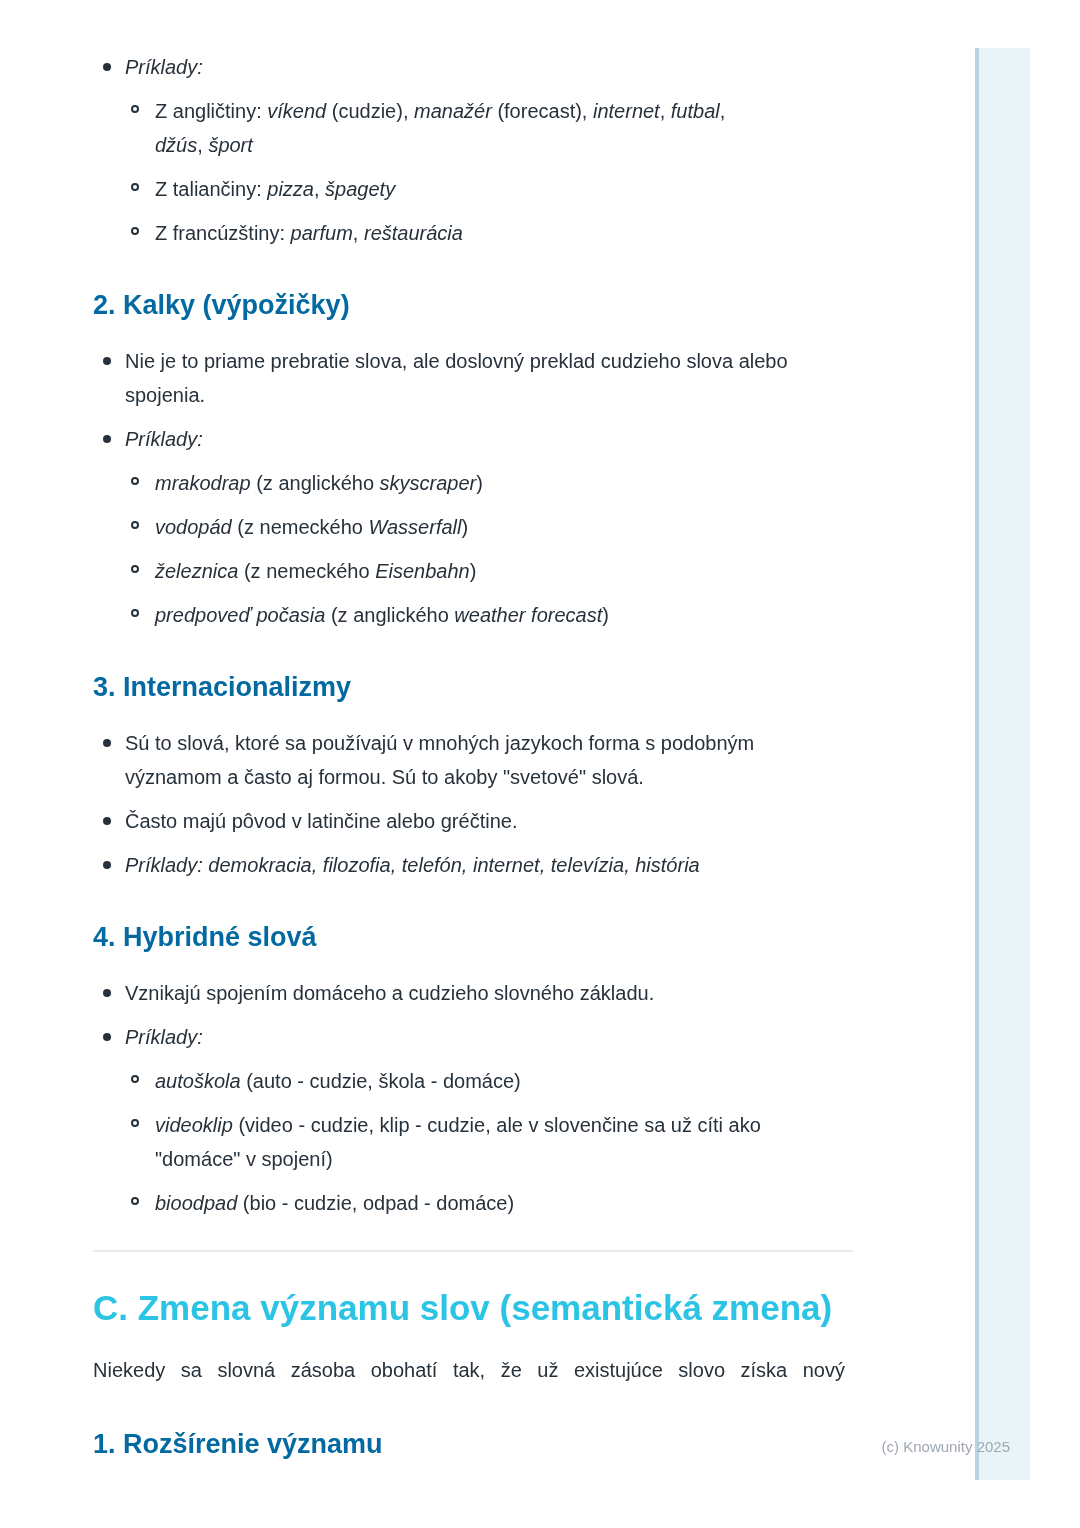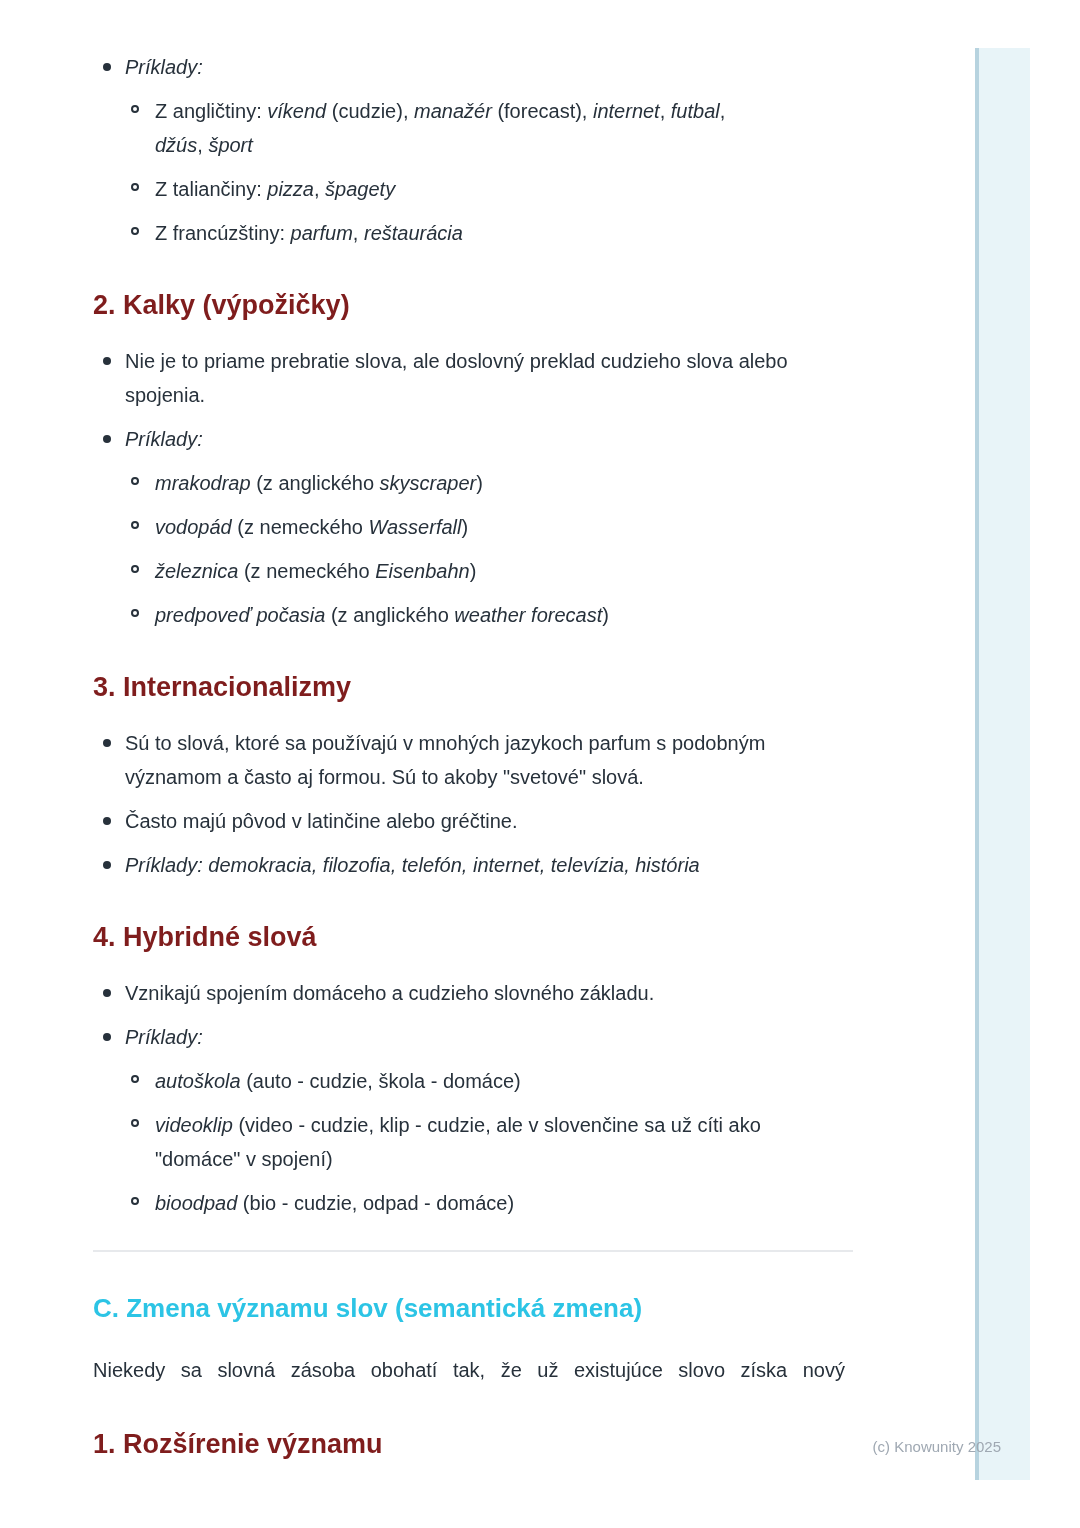--- a/index.html
+++ b/index.html
@@ -10,21 +10,21 @@
     color:#27313b;
   }
   .accent-strip{
     position:absolute;left:975px;top:48px;width:55px;height:1432px;
     box-sizing:border-box;
     background:#e8f4f8;
     border-left:4px solid #b7d3df;
     z-index:1;
   }
   .watermark{
-    position:absolute;right:79px;top:1437px;
+    position:absolute;right:70px;top:1437px;
     font-size:15px;line-height:20px;color:#9fa8b2;z-index:2;
     white-space:nowrap;
   }
   .content{
     position:absolute;left:93px;top:50px;width:760px;
     font-size:20px;line-height:34px;z-index:0;
   }
   ul{list-style:none;margin:0;padding:0;}
   .l1 > li{position:relative;padding-left:32px;margin-bottom:10px;}
   .l1 > li::before{
@@ -35,25 +35,25 @@
   .l2 > li{position:relative;padding-left:30px;margin-bottom:10px;}
   .l2 > li::before{
     content:"";position:absolute;left:6px;top:11px;
     width:8px;height:8px;box-sizing:border-box;
     border:2px solid #27313b;border-radius:50%;background:transparent;
   }
   .em{font-style:italic;}
   i{font-style:italic;}
   h2,h3{font-weight:700;margin:0;}
   h3{
-    font-size:27px;line-height:38px;color:#7f1d1d;
+    font-size:27px;line-height:38px;color:#0369a1;
     margin:36px 0 20px 0;
   }
   h2{
-    font-size:26px;line-height:44px;color:#2cc4e5;
+    font-size:35px;line-height:44px;color:#2cc4e5;
     margin:34px 0 22px 0;
   }
   .divider{
     border:none;border-top:2px solid #e7e9ec;
     margin:30px 0 0 0;
   }
   .para{margin:0;width:752px;}
   .para .pline{line-height:37px;}
   .para .justify-full{text-align:justify;text-align-last:justify;}
 </style>
@@ -85,21 +85,21 @@
         <li><i>mrakodrap</i><span> (z anglického </span><i>skyscraper</i><span>)</span></li>
         <li><i>vodopád</i><span> (z nemeckého </span><i>Wasserfall</i><span>)</span></li>
         <li><i>železnica</i><span> (z nemeckého </span><i>Eisenbahn</i><span>)</span></li>
         <li><i>predpoveď počasia</i><span> (z anglického </span><i>weather forecast</i><span>)</span></li>
       </ul>
     </li>
   </ul>
 
   <h3>3. Internacionalizmy</h3>
   <ul class="l1">
-    <li><span>Sú to slová, ktoré sa používajú v mnohých jazykoch parfum s podobným</span><br><span>významom a často aj formou. Sú to akoby "svetové" slová.</span></li>
+    <li><span>Sú to slová, ktoré sa používajú v mnohých jazykoch forma s podobným</span><br><span>významom a často aj formou. Sú to akoby "svetové" slová.</span></li>
     <li><span>Často majú pôvod v latinčine alebo gréčtine.</span></li>
     <li><i>Príklady: demokracia, filozofia, telefón, internet, televízia, história</i></li>
   </ul>
 
   <h3>4. Hybridné slová</h3>
   <ul class="l1">
     <li>
       <span>Vznikajú spojením domáceho a cudzieho slovného základu.</span>
     </li>
     <li>

